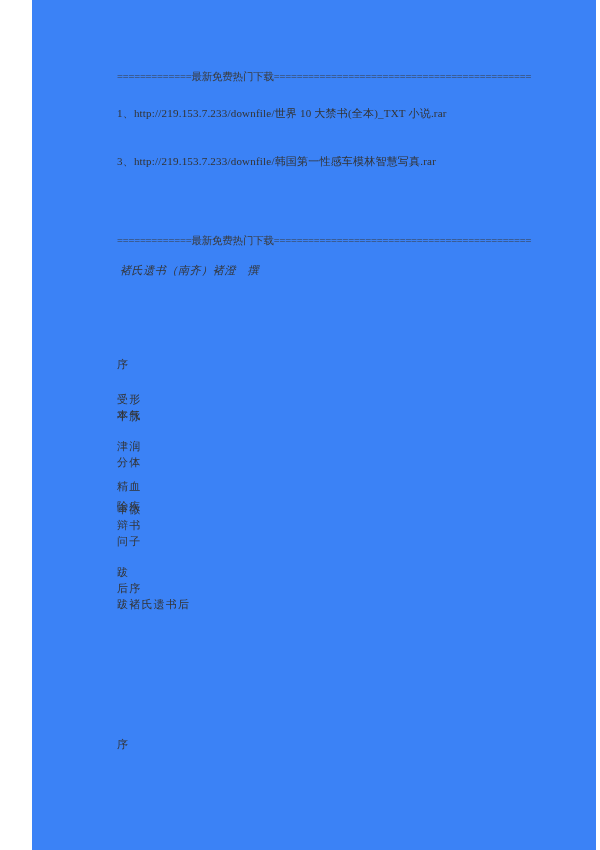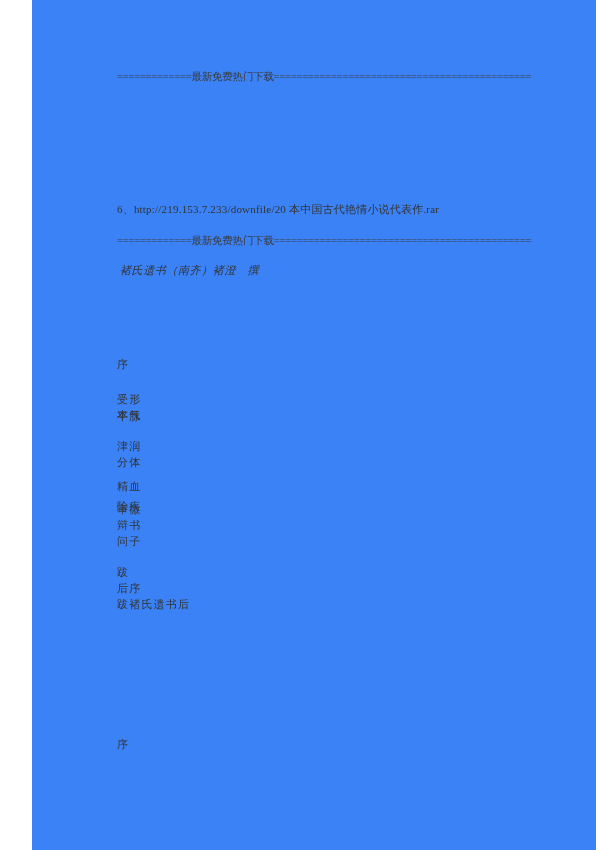--- a/index.html
+++ b/index.html
@@ -44,21 +44,22 @@
     letter-spacing: 1.2px;
   }
 </style>
 </head>
 <body>
 
 <div class="page">
 
   <div class="ln sep" style="top:69px">=============最新免费热门下载=============================================</div>
 
-  <div class="ln dl" style="top:201px">6、http://219.153.7.233/downfile/20 本中国古代艳情小说代表作.rar</div>
+  <div class="ln dl" style="top:105px">1、http://219.153.7.233/downfile/世界 10 大禁书(全本)_TXT 小说.rar</div>
+  <div class="ln dl" style="top:153px">3、http://219.153.7.233/downfile/韩国第一性感车模林智慧写真.rar</div>
 
   <div class="ln sep" style="top:233px">=============最新免费热门下载=============================================</div>
 
   <div class="ln title-line" style="top:262px">褚氏遗书（南齐）褚澄　撰</div>
 
   <div class="ln toc-line" style="top:356px">序</div>
 
   <div class="ln toc-line" style="top:391px">受形</div>
   <div class="ln toc-line" style="top:407px">本气</div>
   <div class="ln toc-line" style="top:408px">平脉</div>

